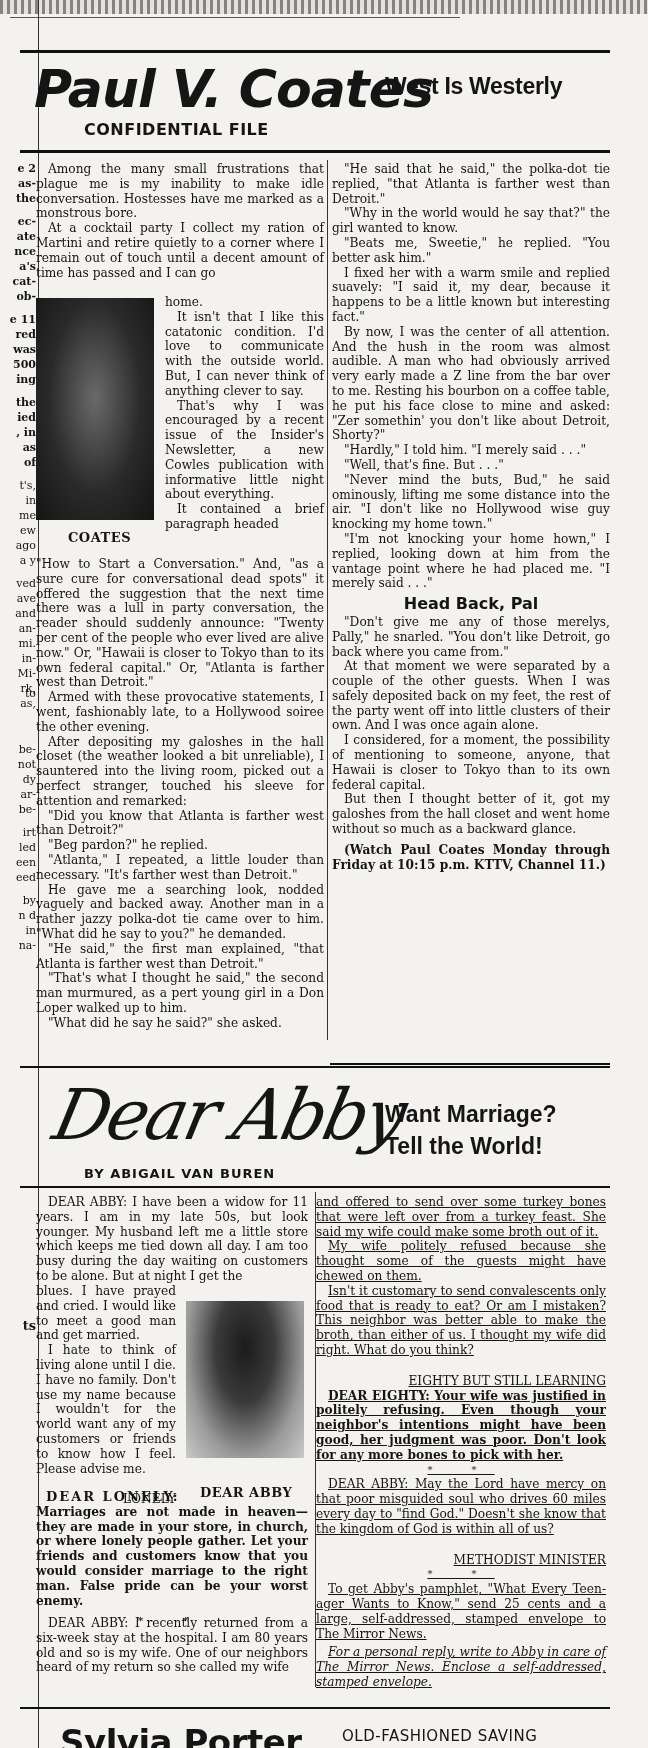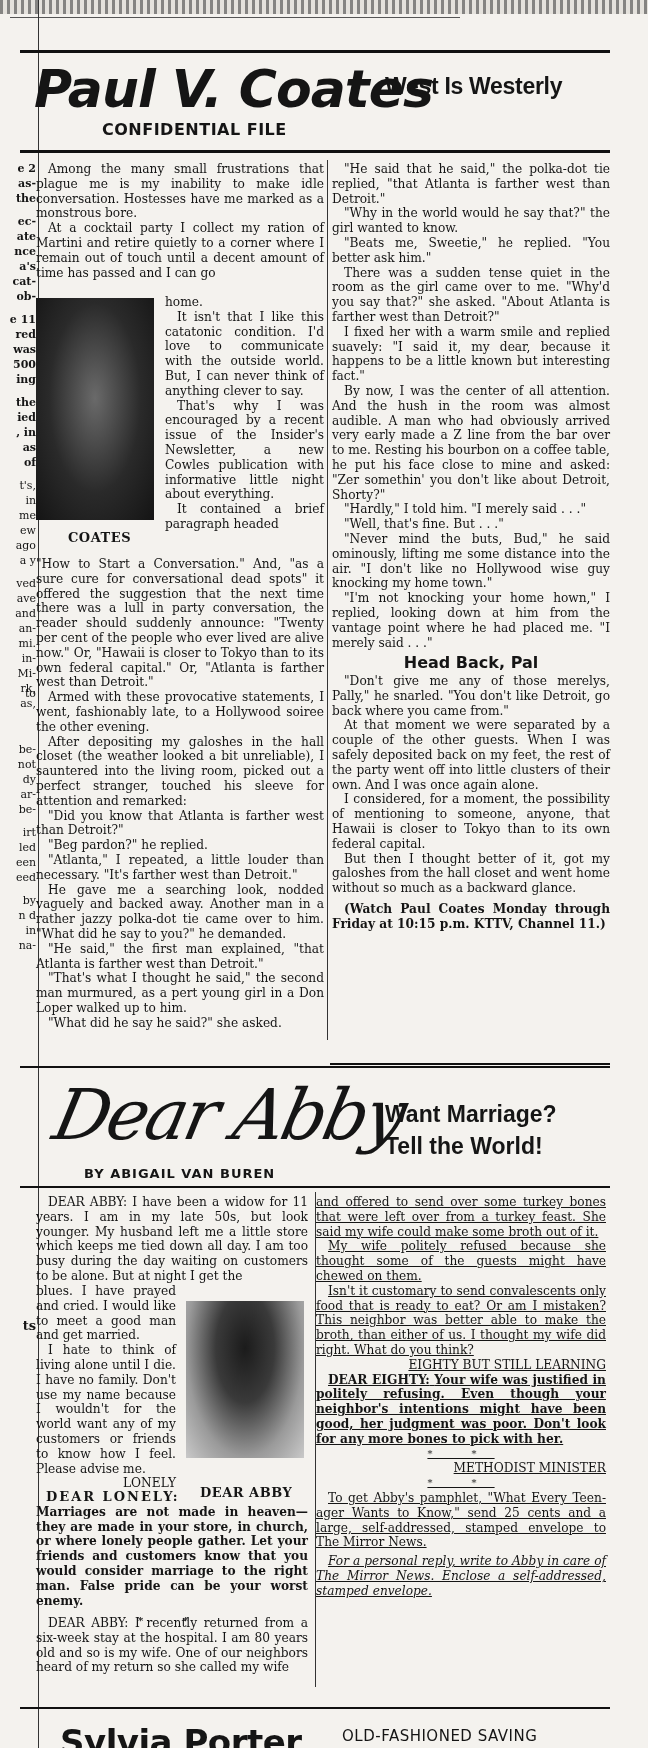--- a/index.html
+++ b/index.html
@@ -4,33 +4,33 @@
 <style>
   html,body{margin:0;padding:0;}
   body{width:648px;height:1748px;overflow:hidden;background:#f4f2ee;color:#151515;font-family:"DejaVu Serif",serif;position:relative;}
   .topstrip{position:absolute;left:0;top:0;width:648px;height:14px;background:repeating-linear-gradient(90deg,#2a2a2a 0 3px,#d8d5cf 3px 7px);opacity:.55;}
   .topline{position:absolute;left:10px;top:17px;width:450px;height:1px;background:#555;}
   .leftcol{position:absolute;left:0;top:0;width:38px;height:1748px;border-right:1px solid #333;}
   .frag{position:absolute;right:2px;font-size:11px;line-height:12.5px;font-weight:bold;text-align:center;white-space:nowrap;}
   .frag.light{font-weight:normal;}
   .rule{position:absolute;background:#111;}
   .coates-title{position:absolute;left:34px;top:60px;font-family:"DejaVu Sans",sans-serif;font-weight:bold;font-style:italic;font-size:52px;letter-spacing:-1px;line-height:58px;}
-  .coates-sub{position:absolute;left:102px;top:120px;font-family:"DejaVu Sans",sans-serif;font-weight:bold;font-size:16px;letter-spacing:.5px;}
+  .coates-sub{position:absolute;left:84px;top:120px;font-family:"DejaVu Sans",sans-serif;font-weight:bold;font-size:16px;letter-spacing:.5px;}
   .coates-head{position:absolute;left:385px;top:72px;font-family:"Liberation Sans",sans-serif;font-weight:bold;font-size:23px;line-height:28px;letter-spacing:-.3px;}
   .col{position:absolute;font-size:12.2px;line-height:14.8px;text-align:justify;}
   .col p{margin:0;text-indent:12px;}
   .bold{font-weight:bold;}
   .photo{position:absolute;background:radial-gradient(ellipse at 50% 45%,#6a6a6a 0%,#2a2a2a 55%,#141414 100%);}
   .photo2{position:absolute;background:radial-gradient(ellipse at 50% 30%,#1b1b1b 0%,#3a3a3a 35%,#9a9a9a 70%,#c9c9c9 100%);}
   .caption{position:absolute;font-weight:bold;font-size:13px;letter-spacing:.5px;}
   .abby-script{position:absolute;left:55px;top:1070px;font-family:"DejaVu Serif",serif;font-style:italic;font-size:70px;letter-spacing:-3px;line-height:90px;transform:skewX(-12deg);}
   .abby-by{position:absolute;left:84px;top:1166px;font-family:"DejaVu Sans",sans-serif;font-weight:bold;font-size:13px;letter-spacing:1px;}
   .abby-head{position:absolute;left:385px;top:1098px;font-family:"Liberation Sans",sans-serif;font-weight:bold;font-size:23px;line-height:32px;}
   .stars{text-align:center;font-size:10px;letter-spacing:18px;}
-  .sig{text-align:right;}
+  .sig{text-align:right;margin-top:16px;}
   .porter{position:absolute;left:60px;top:1722px;font-family:"DejaVu Sans",sans-serif;font-weight:bold;font-size:34px;letter-spacing:-.5px;}
   .porter-head{position:absolute;left:342px;top:1727px;font-family:"DejaVu Sans",sans-serif;font-size:15px;letter-spacing:.5px;}
   .italic{font-style:italic;}
 </style>
 </head>
 <body>
 
 <div class="topstrip"></div>
 <div class="topline"></div>
 
@@ -127,21 +127,20 @@
   <p>"That's what I thought he said," the second man murmured, as a pert young girl in a Don Loper walked up to him.</p>
   <p>"What did he say he said?" she asked.</p>
 </div>
 
 <div class="rule" style="left:327px;top:160px;width:1px;height:880px;background:#333;"></div>
 
 <div class="col" style="left:332px;top:162px;width:278px;">
   <p>"He said that he said," the polka-dot tie replied, "that Atlanta is farther west than Detroit."</p>
   <p>"Why in the world would he say that?" the girl wanted to know.</p>
   <p>"Beats me, Sweetie," he replied. "You better ask him."</p>
-  <p>There was a sudden tense quiet in the room as the girl came over to me. "Why'd you say that?" she asked. "About Atlanta is farther west than Detroit?"</p>
   <p>I fixed her with a warm smile and replied suavely: "I said it, my dear, because it happens to be a little known but interesting fact."</p>
   <p>By now, I was the center of all attention. And the hush in the room was almost audible. A man who had obviously arrived very early made a Z line from the bar over to me. Resting his bourbon on a coffee table, he put his face close to mine and asked: "Zer somethin' you don't like about Detroit, Shorty?"</p>
   <p>"Hardly," I told him. "I merely said . . ."</p>
   <p>"Well, that's fine. But . . ."</p>
   <p>"Never mind the buts, Bud," he said ominously, lifting me some distance into the air. "I don't like no Hollywood wise guy knocking my home town."</p>
   <p>"I'm not knocking your home hown," I replied, looking down at him from the vantage point where he had placed me. "I merely said . . ."</p>
   <div style="text-align:center;margin:6px 0 3px;font-family:'DejaVu Sans',sans-serif;font-weight:bold;font-size:16px;">Head Back, Pal</div>
   <p>"Don't give me any of those merelys, Pally," he snarled. "You don't like Detroit, go back where you came from."</p>
   <p>At that moment we were separated by a couple of the other guests. When I was safely deposited back on my feet, the rest of the party went off into little clusters of their own. And I was once again alone.</p>
   <p>I considered, for a moment, the possibility of mentioning to someone, anyone, that Hawaii is closer to Tokyo than to its own federal capital.</p>
@@ -181,20 +180,21 @@
 
 <div class="rule" style="left:315px;top:1192px;width:1px;height:495px;background:#333;"></div>
 
 <div class="col" style="left:316px;top:1195px;width:290px;text-decoration:underline;">
   <p style="text-indent:0">and offered to send over some turkey bones that were left over from a turkey feast. She said my wife could make some broth out of it.</p>
   <p>My wife politely refused because she thought some of the guests might have chewed on them.</p>
   <p>Isn't it customary to send convalescents only food that is ready to eat? Or am I mistaken? This neighbor was better able to make the broth, than either of us. I thought my wife did right. What do you think?</p>
   <div class="sig">EIGHTY BUT STILL LEARNING</div>
   <p class="bold"><span>DEAR EIGHTY:</span> <span>Your wife was justified in politely refusing. Even though your neighbor's intentions might have been good, her judgment was poor. Don't look for any more bones to pick with her.</span></p>
   <div class="stars">* *</div>
+  <p>DEAR ABBY: May the Lord have mercy on that poor misguided soul who drives 60 miles every day to "find God." Doesn't she know that the kingdom of God is within all of us?</p>
   <div class="sig">METHODIST MINISTER</div>
   <div class="stars">* *</div>
   <p>To get Abby's pamphlet, "What Every Teen-ager Wants to Know," send 25 cents and a large, self-addressed, stamped envelope to The Mirror News.</p>
   <p class="italic" style="margin-top:4px;">For a personal reply, write to Abby in care of The Mirror News. Enclose a self-addressed, stamped envelope.</p>
 </div>
 
 <div class="rule" style="left:20px;top:1707px;width:590px;height:2px;"></div>
 <div class="porter">Sylvia Porter</div>
 <div class="porter-head">OLD-FASHIONED SAVING</div>
 

